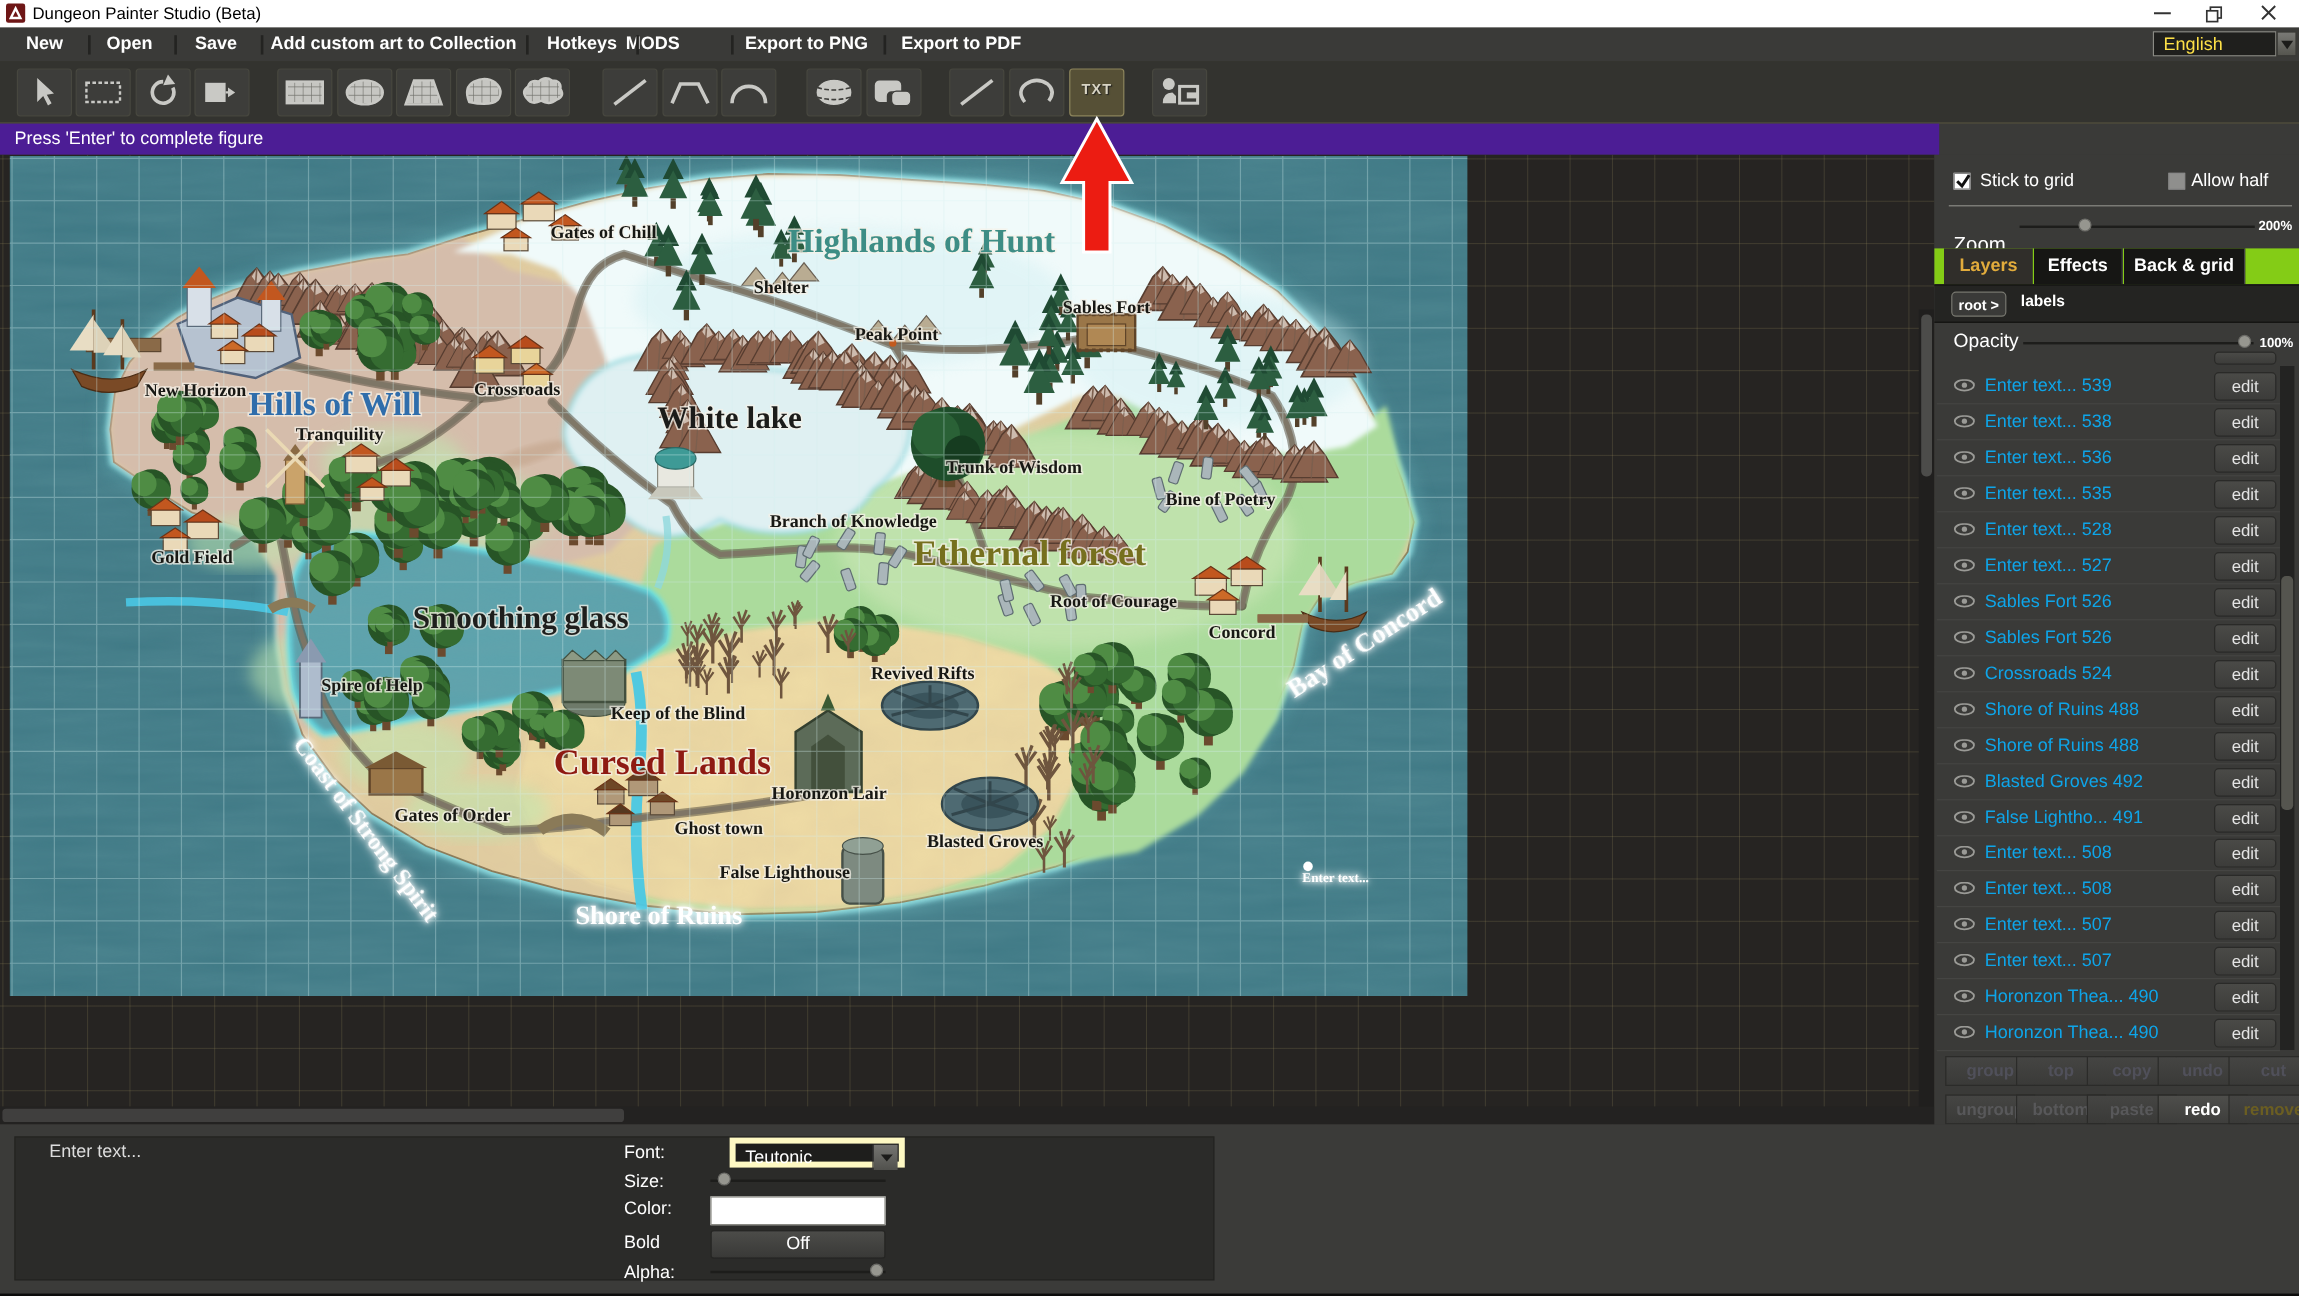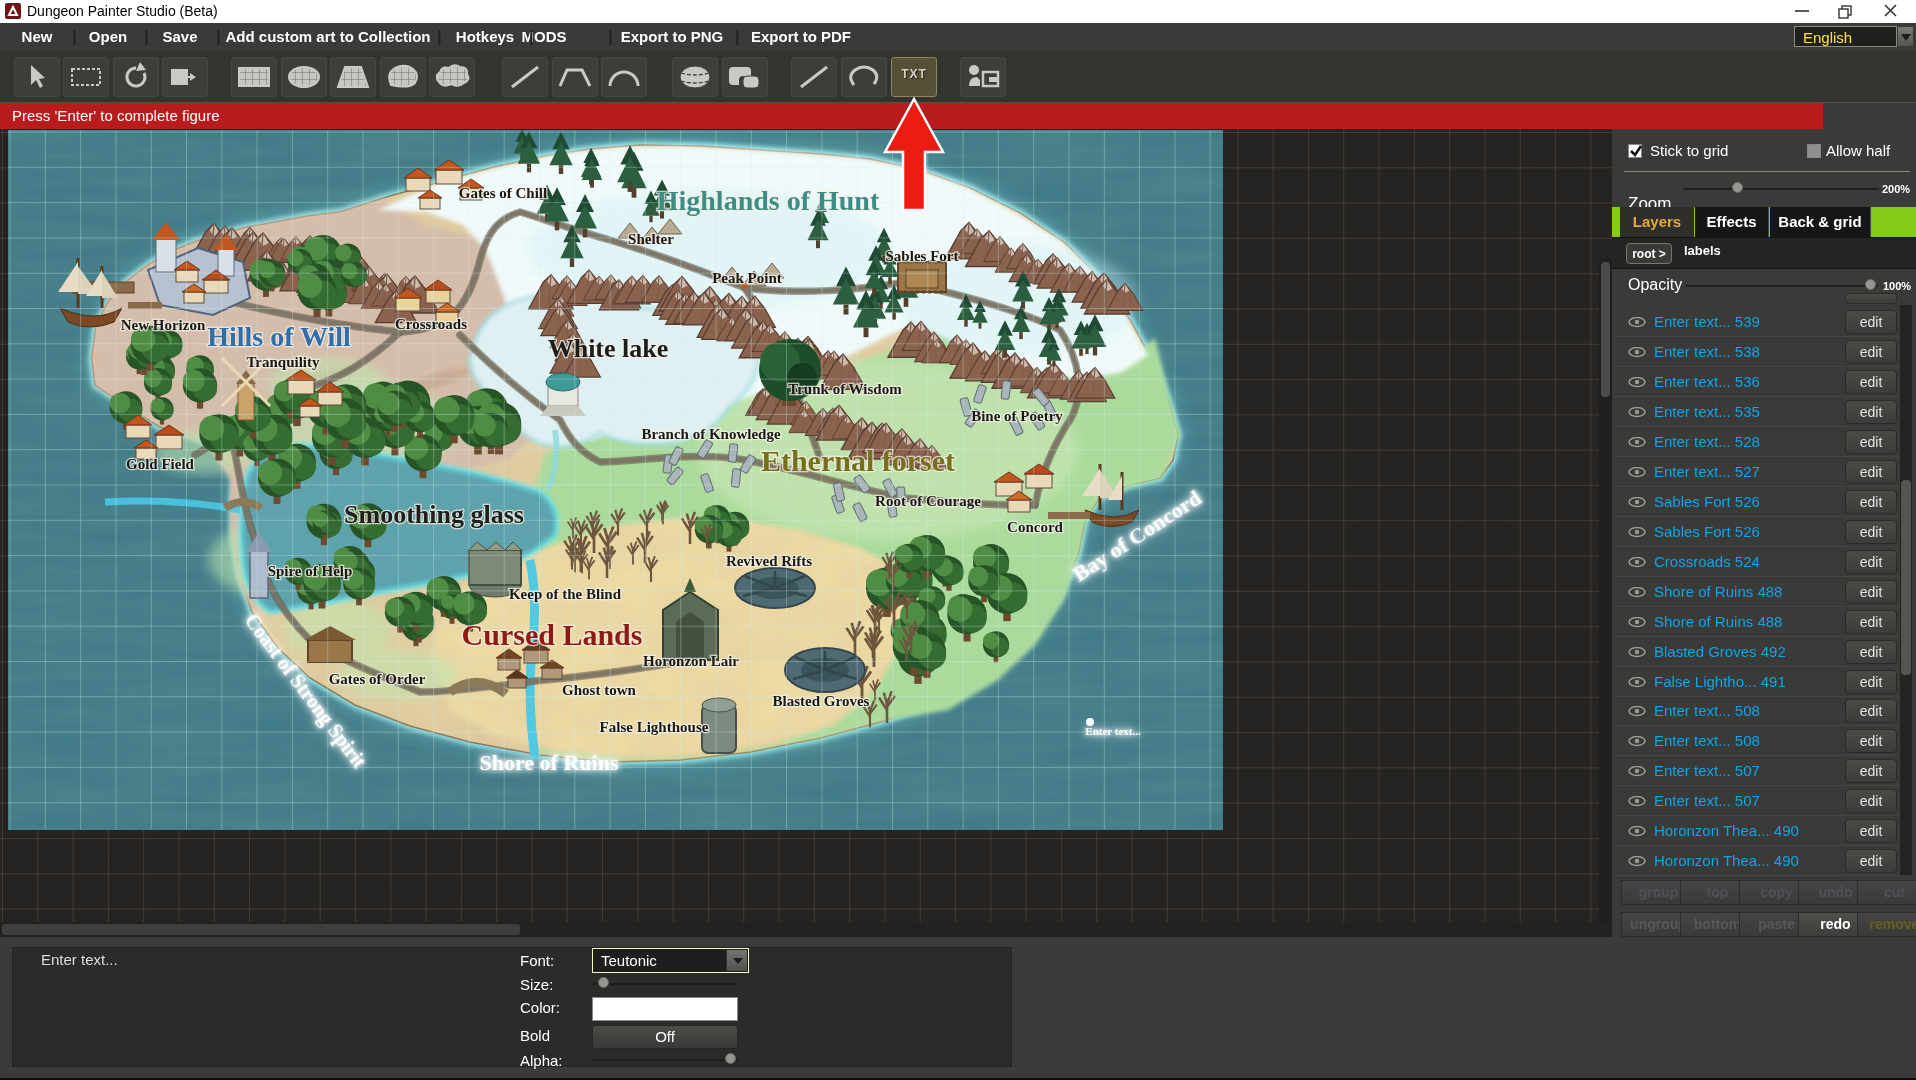--- a/index.html
+++ b/index.html
@@ -5,21 +5,21 @@
  font-family:"Liberation Sans",sans-serif;}
 .abs{position:absolute}
 #title{left:0;top:0;width:1916px;height:23px;background:#ffffff;color:#000}
 #title .tx{position:absolute;left:27px;top:3px;font-size:14px}
 #ticon{position:absolute;left:5px;top:3px;width:16px;height:16px;background:#6e1616;border-radius:2px}
 #menu{left:0;top:23px;width:1916px;height:28px;background:#3a3a38}
 #menu span.it{position:absolute;top:5px;color:#fff;font-weight:bold;font-size:15px}
 #menu span.sep{position:absolute;top:4px;color:#232321;font-size:17px;font-weight:bold}
 #tools{left:0;top:51px;width:1916px;height:52px;background:#33332f;border-bottom:1px solid #55523f}
 .tb{position:absolute;top:6px;width:46px;height:40px;background:#3d3d3a;border:1px solid #47473f;border-radius:3px}
-#status{left:0;top:103px;width:1823px;height:26px;background:#b91c1c;color:#fff;font-size:15px}
+#status{left:0;top:103px;width:1616px;height:26px;background:#4c1d95;color:#fff;font-size:15px}
 #status span{position:absolute;left:12px;top:4px}
 #canvas{left:0;top:129px;width:1612px;height:808px;background:#262422;overflow:hidden}
 #cgrid{position:absolute;left:0;top:0;width:1612px;height:808px;
  background-image:linear-gradient(to right,rgba(160,148,96,.22) 1px,transparent 1px),
  linear-gradient(to bottom,rgba(160,148,96,.22) 1px,transparent 1px);
  background-size:35.3px 35.3px;background-position:2px 3px}
 #vsc{position:absolute;left:1599px;top:129px;width:13px;height:793px;background:#201f1e}
 #vsc .th{position:absolute;left:2px;top:4px;width:9px;height:135px;background:#4c4c4a;border-radius:4px}
 #hsc{left:0;top:922px;width:1612px;height:15px;background:#232221}
 #hsc .th{position:absolute;left:2px;top:2px;width:518px;height:11px;background:#403f3e;border-radius:3px}
@@ -39,21 +39,21 @@
 .rootbtn{position:absolute;left:14px;top:5px;width:46px;height:21px;background:#3a3a38;border:1px solid #77776f;border-radius:4px;color:#fff;font-size:12px;font-weight:bold;text-align:center;line-height:20px}
 .crumb .lb{position:absolute;left:72px;top:5px;color:#fff;font-weight:bold;font-size:13px}
 .lrow{position:absolute;left:2px;width:286px;height:30px;border-bottom:1px solid #454543}
 .lrow .eye{position:absolute;left:14px;top:8px}
 .lrow .nm{position:absolute;left:40px;top:6px;font-size:15px;color:#0ea5e9}
 .ebtn{position:absolute;left:231px;top:3px;width:52px;height:24px;background:linear-gradient(#4a4a47,#3c3c3a);border:1px solid #2a2a28;border-radius:4px;color:#e4e4e4;font-size:14px;text-align:center;line-height:22px}
 .pbtn{position:absolute;width:75px;height:25px;background:linear-gradient(#454543,#3a3a38);border:1px solid #2b2b29;border-radius:0;font-size:14px;font-weight:bold;color:#50505a;text-align:center;line-height:23px}
 #lsc{position:absolute;left:288px;top:176px;width:12px;height:570px;background:#232322}
 #lsc .th{position:absolute;left:1px;top:175px;width:10px;height:195px;background:#55554f;border-radius:4px}
 .flbl{position:absolute;color:#fff;font-size:15px}
-.dd{position:absolute;left:592px;width:157px;height:25px;background:#1e1e1c;border:1px solid #fef9c3}
+.dd{position:absolute;left:608px;width:146px;height:25px;background:#1e1e1c;border:5px solid #fef9c3}
 .dd .t{position:absolute;left:8px;top:3px;color:#fff;font-size:15px}
 .dd .ar{position:absolute;right:1px;top:1px;width:21px;height:21px;background:linear-gradient(#757571,#51514d);border-left:1px solid #333}
 .dd .ar:after{content:"";position:absolute;left:6px;top:8px;border:5px solid transparent;border-top:6px solid #1c1c1a}
 .cin{position:absolute;left:592px;width:146px;height:24px;background:#fff;border:1px solid #8a8a84}
 .obtn{position:absolute;left:592px;width:146px;height:24px;background:linear-gradient(#4c4c49,#393937);border:1px solid #262624;border-radius:3px;color:#fff;font-size:15px;text-align:center;line-height:22px}
 </style></head><body>
 <div class="abs" id="title">
     <div id="ticon"><svg width="16" height="16">
         <path d="M4 12 L8 4 L12 12 Z" fill="none" stroke="#fff" stroke-width="2"></path>
       </svg></div>

